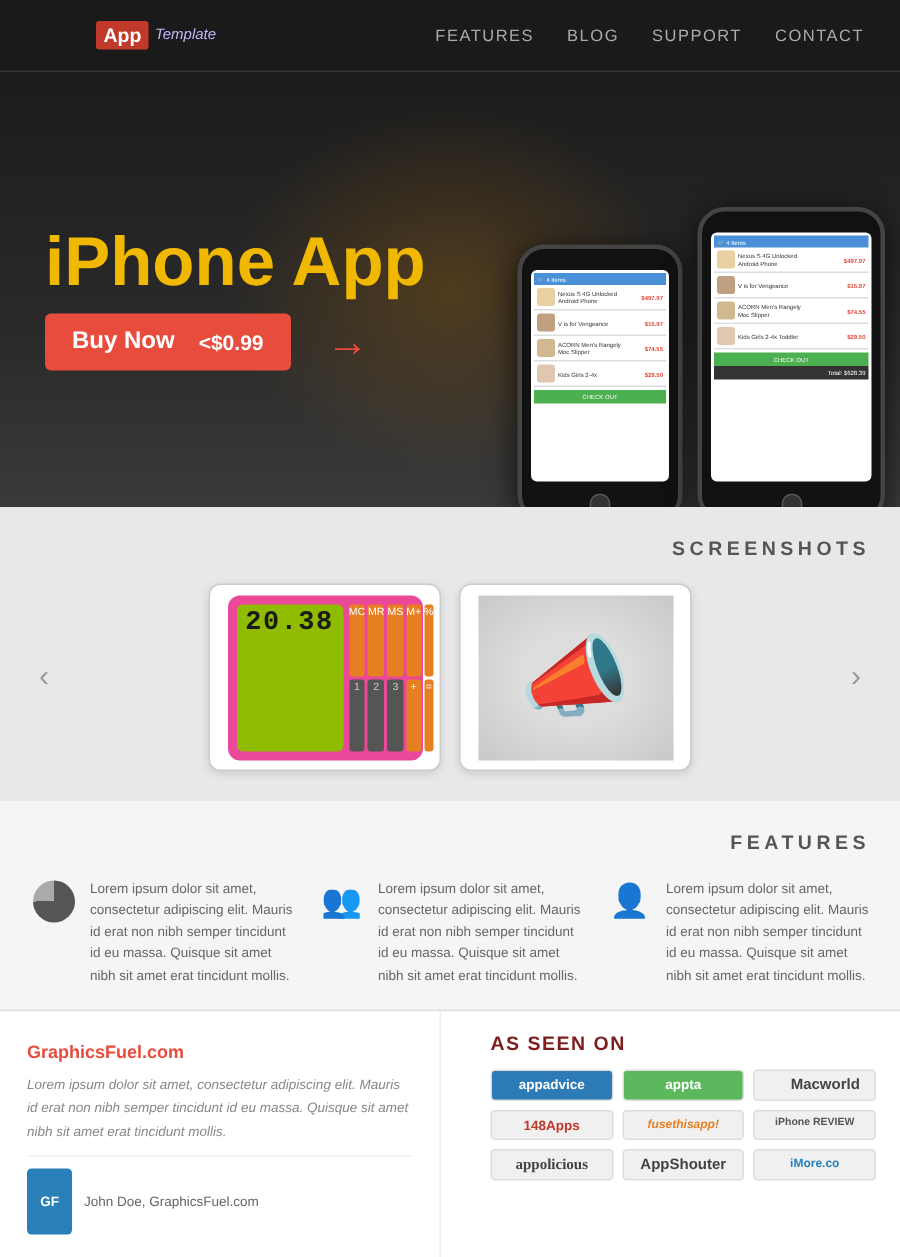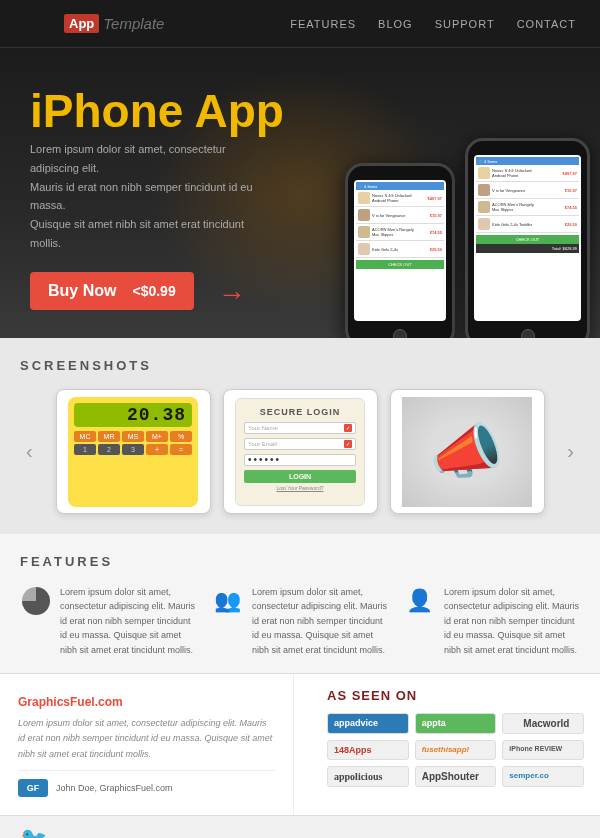--- a/index.html
+++ b/index.html
@@ -9,21 +9,21 @@
     #header {
       background: #1a1a1a;
       display: flex;
       align-items: center;
       justify-content: space-between;
       padding: 14px 24px;
       border-bottom: 1px solid #333;
     }
     .logo-wrap { display: flex; align-items: center; gap: 4px; margin-left: 40px; }
     .logo-app { background: #c0392b; color: #fff; font-weight: bold; font-size: 13px; padding: 2px 5px; border-radius: 2px; }
-    .logo-template { color: #737373; font-size: 15px; font-style: italic; }
+    .logo-template { color: #c4b5fd; font-size: 10px; font-style: italic; }
     .nav { display: flex; gap: 22px; }
     .nav a { color: #aaa; font-size: 11px; text-decoration: none; letter-spacing: 1px; text-transform: uppercase; }
 
     
     #hero {
       background: linear-gradient(to bottom, #1c1c1c 0%, #2a2a2a 60%, #3a3a3a 100%);
       min-height: 290px;
       position: relative;
       overflow: hidden;
       display: flex;
@@ -104,21 +104,21 @@
     .checkout-bar { background: #4CAF50; color: #fff; font-size: 4px; text-align: center; padding: 2px; margin-top: 2px; }
     .total-bar { background: #333; color: #fff; font-size: 4px; text-align: right; padding: 2px; }
 
     
     #screenshots {
       background: #e8e8e8;
       padding: 20px 20px;
       position: relative;
     }
     .section-title {
-      text-align: left;
+      text-align: right;
       font-size: 13px;
       letter-spacing: 3px;
       color: #555;
       text-transform: uppercase;
       margin-bottom: 16px;
       font-weight: bold;
     }
     .screenshot-strip {
       display: flex;
       align-items: center;
@@ -145,28 +145,28 @@
       height: 125px;
       overflow: hidden;
       display: flex;
       align-items: center;
       justify-content: center;
       box-shadow: 0 2px 6px rgba(0,0,0,0.12);
       position: relative;
     }
     
     .calc-mock {
-      background: #fde047;
+      background: #ec4899;
       width: 130px;
       height: 110px;
       border-radius: 8px;
       padding: 6px;
       display: flex;
-      flex-direction: column;
       gap: 4px;
+      justify-content: space-between;
     }
     .calc-display {
       background: #8fbc00;
       border-radius: 4px;
       color: #1a1a1a;
       font-size: 18px;
       font-weight: bold;
       text-align: right;
       padding: 2px 6px;
       font-family: 'Courier New', monospace;
@@ -278,21 +278,21 @@
     .testimonial-text { font-size: 9px; color: #888; line-height: 1.7; margin: 6px 0; font-style: italic; }
     .testimonial-author {
       display: flex;
       align-items: center;
       gap: 8px;
       margin-top: 8px;
       border-top: 1px solid #eee;
       padding-top: 8px;
     }
     .author-avatar {
-      width: 30px; height: 18px;
+      width: 30px; height: 44px;
       background: #2980b9;
       border-radius: 3px;
       display: flex;
       align-items: center;
       justify-content: center;
       color: #fff;
       font-size: 9px;
       font-weight: bold;
     }
     .author-name { font-size: 9px; color: #666; }
@@ -307,21 +307,21 @@
       grid-template-columns: repeat(3, 1fr);
       gap: 6px;
     }
     .brand-badge {
       background: #f0f0f0;
       border: 1px solid #ddd;
       border-radius: 3px;
       padding: 4px 6px;
       font-size: 9px;
       font-weight: bold;
-      text-align: left;
+      text-align: center;
       color: #444;
     }
     .brand-badge.blue { background: #2c7bb6; color: #fff; }
     .brand-badge.green { background: #5cb85c; color: #fff; }
 
     
     #footer {
       background: #f0f0f0;
       border-top: 1px solid #ddd;
       display: flex;
@@ -356,25 +356,20 @@
     <a href="#">BLOG</a>
     <a href="#">SUPPORT</a>
     <a href="#">CONTACT</a>
   </nav>
 </header>
 
 <section id="hero">
   <div class="hero-glow"></div>
   <div class="hero-left">
     <h1 class="hero-title">iPhone App</h1>
-    <div class="hero-desc">
-      <div>Lorem ipsum dolor sit amet, consectetur adipiscing elit.</div>
-      <div>Mauris id erat non nibh semper tincidunt id eu massa.</div>
-      <div>Quisque sit amet nibh sit amet erat tincidunt mollis.</div>
-    </div>
     <div class="hero-buy-row">
       <button class="buy-btn">
         <span>Buy Now</span>
         <span class="price">&lt;$0.99</span>
       </button>
       <span class="arrow-right">→</span>
     </div>
   </div>
 
   <div class="hero-phones">
@@ -459,38 +454,20 @@
             <div class="calc-btn orange">%</div>
             <div class="calc-btn number">1</div>
             <div class="calc-btn number">2</div>
             <div class="calc-btn number">3</div>
             <div class="calc-btn orange">+</div>
             <div class="calc-btn orange">=</div>
           </div>
         </div>
       </div>
 
-      <div class="screenshot-thumb">
-        <div class="login-mock">
-          <div class="login-title">SECURE LOGIN</div>
-          <div class="login-field">
-            <span class="login-field-text">Your Name</span>
-            <div class="login-field-icon">✓</div>
-          </div>
-          <div class="login-field">
-            <span class="login-field-text">Your Email</span>
-            <div class="login-field-icon">✓</div>
-          </div>
-          <div class="login-field">
-            <span class="login-dots">••••••</span>
-          </div>
-          <div class="login-btn">LOGIN</div>
-          <div class="login-forgot">Lost Your Password?</div>
-        </div>
-      </div>
 
       <div class="screenshot-thumb">
         <div class="megaphone-mock">
           <span class="megaphone-icon">📣</span>
         </div>
       </div>
     </div>
     <span class="nav-arrow">›</span>
   </div>
 </section>
@@ -532,21 +509,21 @@
     <div class="as-seen-title">AS SEEN ON</div>
     <div class="brands-grid">
       <div class="brand-badge blue">appadvice</div>
       <div class="brand-badge green">appta</div>
       <div class="brand-badge" style="font-size:10px; font-weight:bold;padding-left:20px;">Macworld</div>
       <div class="brand-badge" style="color:#c0392b; font-weight:bold;">148Apps</div>
       <div class="brand-badge" style="color:#e67e22; font-style:italic; font-size:8px;">fusethisapp!</div>
       <div class="brand-badge" style="font-size:7px; color:#555;">iPhone REVIEW</div>
       <div class="brand-badge" style="font-size:10px;font-family:Liberation Serif, serif;">appolicious</div>
       <div class="brand-badge" style="font-size:10px;">AppShouter</div>
-      <div class="brand-badge" style="font-size:8px; color:#2980b9;">semper.co</div>
+      <div class="brand-badge" style="font-size:8px; color:#2980b9;">iMore.co</div>
     </div>
   </div>
 </section>
 
 <footer id="footer">
 
   <div class="footer-twitter">
     <span class="twitter-bird">🐦</span>
 
   </div>

